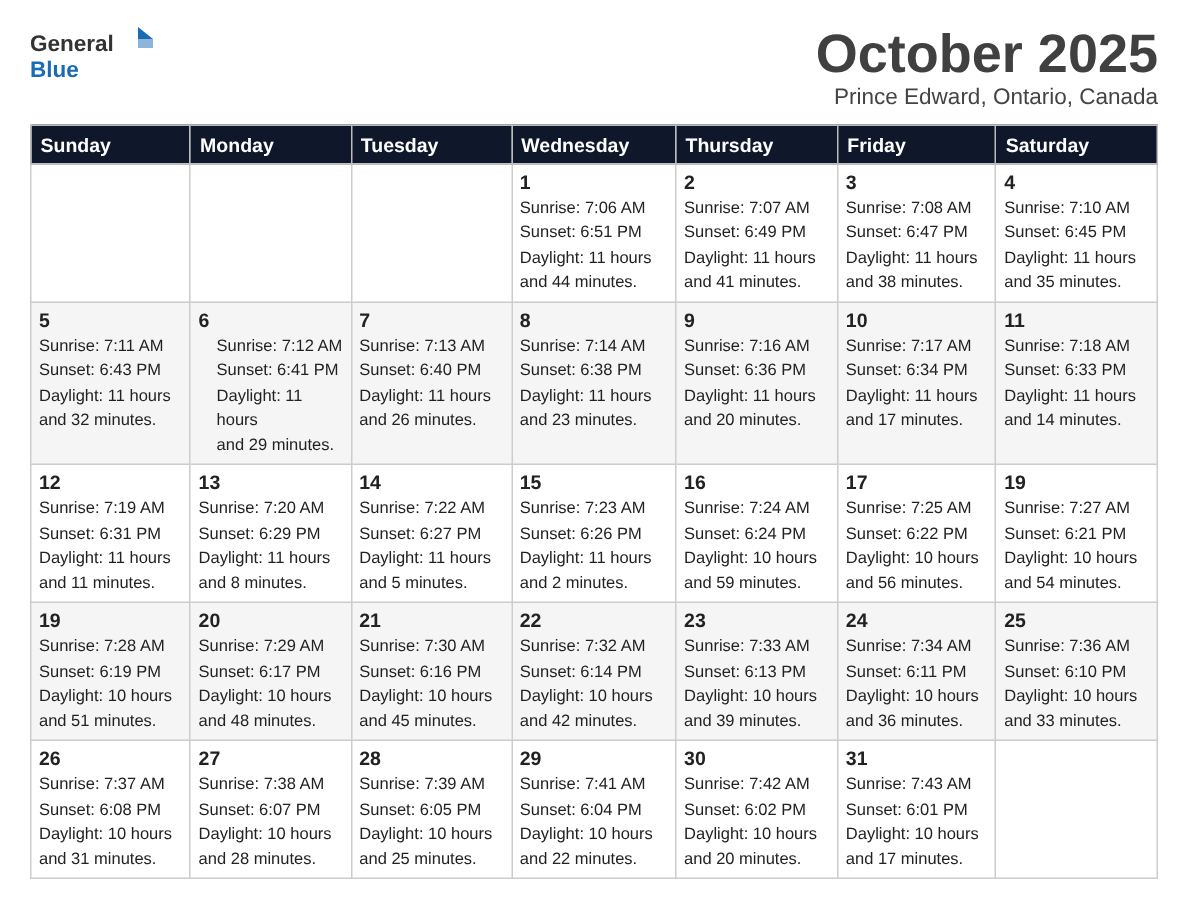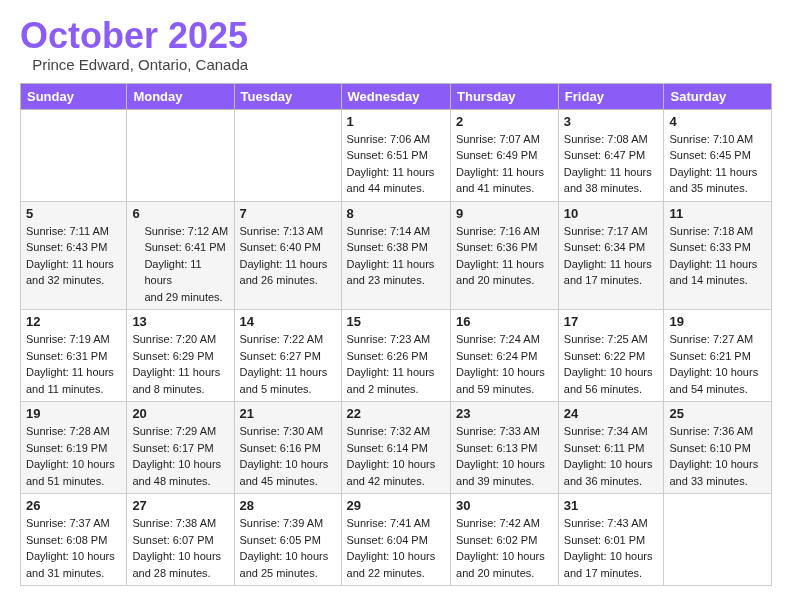--- a/index.html
+++ b/index.html
@@ -24,21 +24,21 @@
       align-items: center;
       font-size: 22px;
       font-weight: bold;
     }
     .title-block {
       text-align: right;
     }
     .month-title {
       font-size: 36px;
       font-weight: bold;
-      color: #8b5cf6;
+      color: #404040;
       line-height: 1.1;
     }
     .subtitle {
       font-size: 15px;
       color: #444;
     }
     .calendar {
       width: 100%;
       border-collapse: collapse;
     }
@@ -62,21 +62,21 @@
       background: #fff;
     }
     .calendar tr:nth-child(even) td {
       background: #f5f5f5;
     }
     .calendar tr:nth-child(odd) td {
       background: #ffffff;
     }
     
     .calendar thead tr th {
-      background-color: #8b5cf6;
+      background-color: #0f172a;
     }
     .day-num {
       font-size: 13px;
       font-weight: bold;
       display: block;
       margin-bottom: 2px;
     }
     .day-info {
       font-size: 11px;
       color: #222;
@@ -90,20 +90,28 @@
     .row-2 td { background: #efefef; }
     .row-3 td { background: #ffffff; }
     .row-4 td { background: #efefef; }
     .row-5 td { background: #ffffff; }
   </style>
 </head>
 <body>
 
 <div class="page">
   <div class="header">
+    <div class="logo">
+  <svg width="90" height="40" viewBox="0 0 90 40" xmlns="http://www.w3.org/2000/svg">
+    <text x="0" y="18" font-size="15" font-weight="bold" fill="#333" font-family="Arial">General</text>
+    <text x="0" y="35" font-size="15" font-weight="bold" fill="#1a6bb5" font-family="Arial">Blue</text>
+    <polygon points="72,2 82,10 72,10" fill="#1a6bb5"></polygon>
+    <polygon points="72,10 82,10 82,16 72,16" fill="#1a6bb5" opacity="0.5"></polygon>
+  </svg>
+</div>
     <div class="title-block">
       <div class="month-title">October 2025</div>
       <div class="subtitle">Prince Edward, Ontario, Canada</div>
     </div>
   </div>
 
   <table class="calendar">
     <thead>
       <tr>
         <th>Sunday</th>

